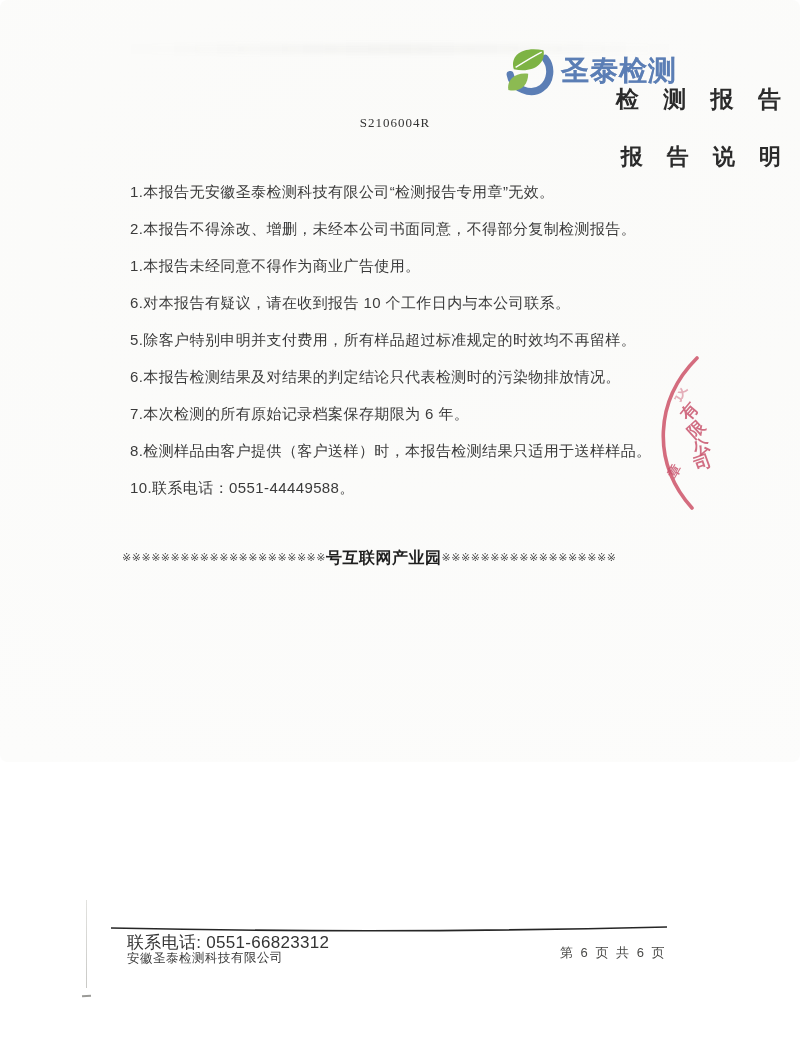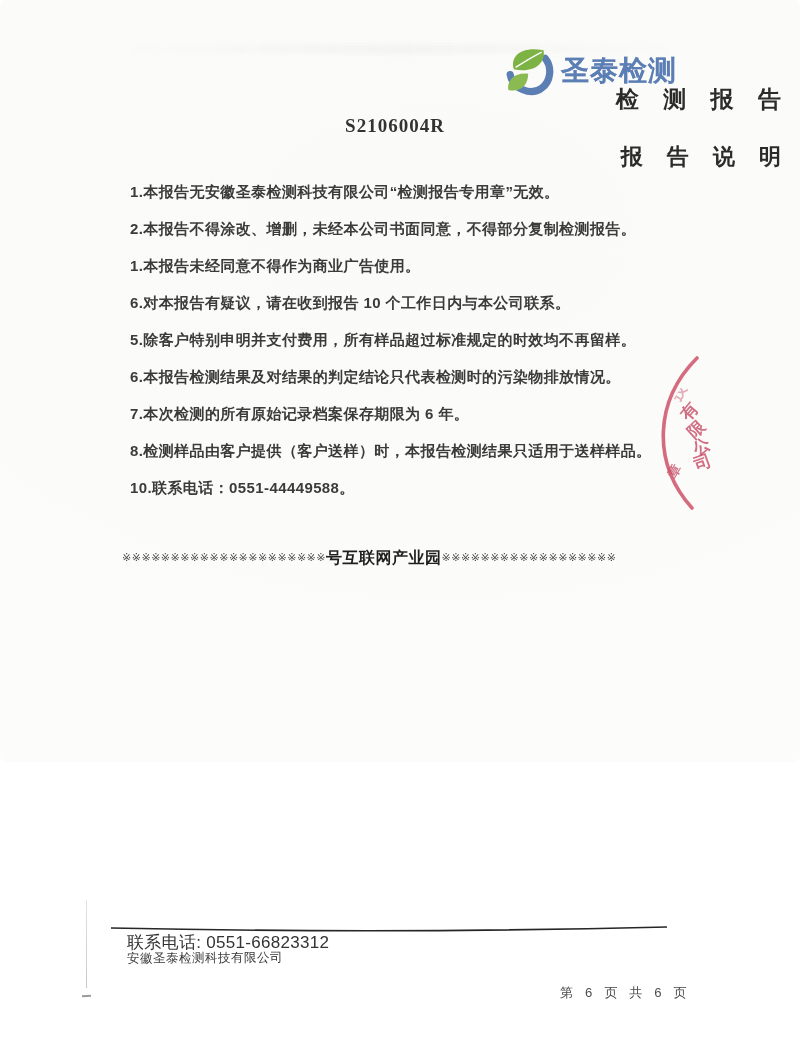--- a/index.html
+++ b/index.html
@@ -45,38 +45,37 @@
 
   
   .title{
     position:absolute;left:0;top:84px;width:790px;text-align:right;
     font-size:23px;font-weight:bold;color:#2b2b2b;
     letter-spacing:9px;text-indent:9px;
   }
   .report-no{
     position:absolute;left:0;top:115px;width:790px;text-align:center;
     font-family:"Liberation Serif","DejaVu Serif",serif;
-    font-size:19px;font-weight:700;color:#333;letter-spacing:1px;
+    font-size:13px;font-weight:400;color:#333;letter-spacing:1px;
   }
   .subtitle{
     position:absolute;left:0;top:142px;width:790px;text-align:right;
     font-size:22px;font-weight:bold;color:#2b2b2b;
     letter-spacing:9px;text-indent:9px;
   }
 
   
   .notes{
     position:absolute;left:130px;top:181px;width:560px;
     margin:0;padding:0;list-style:none;
   }
   .notes .note{
     font-size:15px;color:#3b3b3b;line-height:21px;
     margin:0 0 16px 0;
     letter-spacing:.4px;
-    font-weight:bold;
   }
 
   
   .blank-line{
     position:absolute;left:122px;top:548px;width:560px;
     white-space:nowrap;line-height:17px;
   }
   .stars{font-size:11px;color:#4c4c4c;letter-spacing:.5px;vertical-align:middle;}
   .blank-text{font-size:16px;font-weight:bold;color:#1f1f1f;vertical-align:middle;letter-spacing:.5px;}
 
@@ -96,22 +95,22 @@
   .footer-line{position:absolute;left:110px;top:920px;width:558px;height:10px;}
   .footer-phone{
     position:absolute;left:127px;top:931px;font-size:17px;color:#333;letter-spacing:.3px;text-align:right;
   }
   .footer-company{
     position:absolute;left:127px;top:950px;font-size:12.5px;color:#3a3a3a;letter-spacing:.5px;
     transform:rotate(-.4deg);
   }
   .footer-page{
     position:absolute;left:560px;top:944px;
-    font-family:Liberation Mono, monospace;
-    font-size:13px;color:#4a4a48;letter-spacing:2px;margin-top:40px;
+    font-family:Liberation Sans, sans-serif;
+    font-size:13px;color:#4a4a48;letter-spacing:2px;
   }
 </style>
 </head>
 <body>
 
 <div class="page">
 
   <div class="scan-smudge-top"></div>
   <div class="scan-edge-left"></div>
   <div class="scan-mark"></div>

